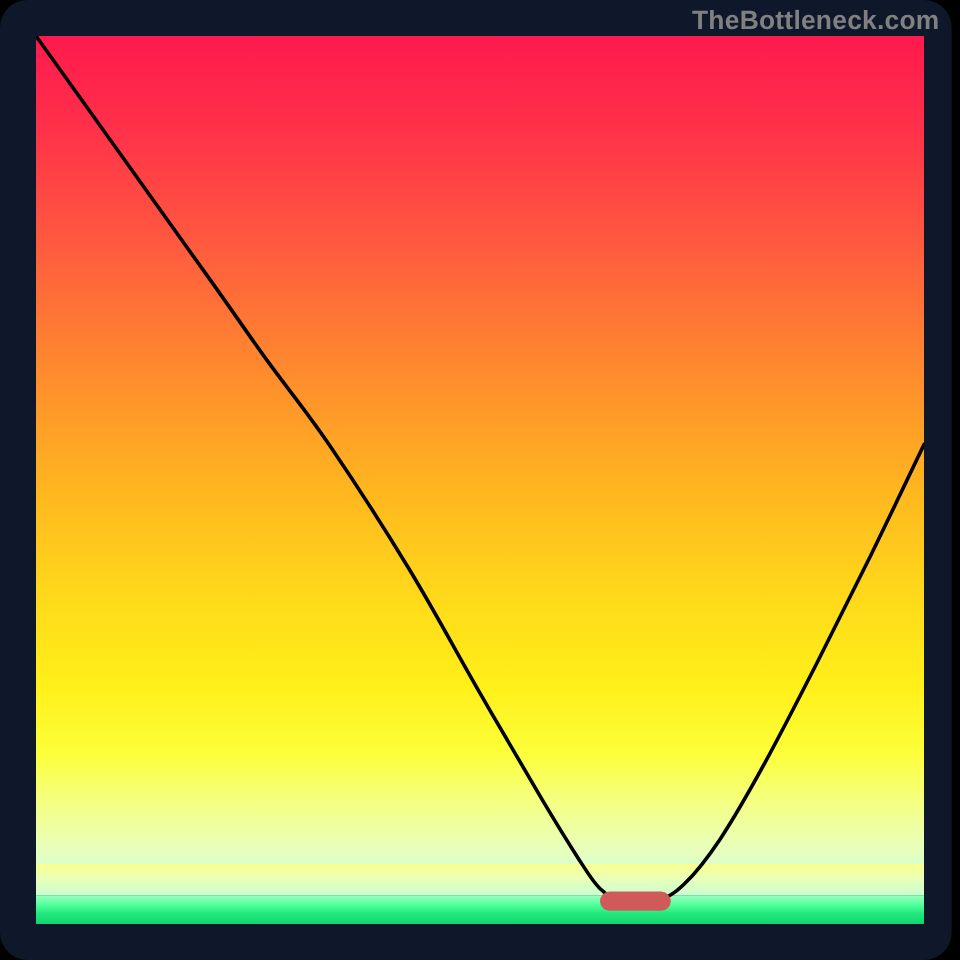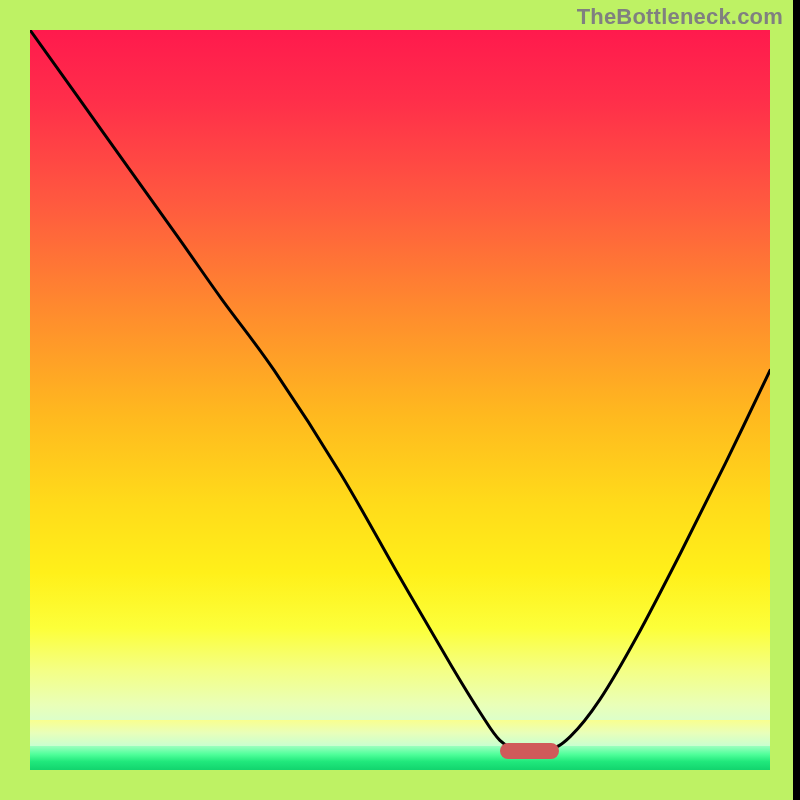--- a/index.html
+++ b/index.html
@@ -8,21 +8,22 @@
     width: 800px;
     height: 800px;
     background: #000;
     overflow: hidden;
     font-family: Arial, Helvetica, sans-serif;
   }
   .frame {
     position: relative;
     width: 793px;
     height: 800px;
-    background: #bef264;
+    background: #0f172a;
+    border-radius: 23px;
   }
   .attribution {
     position: absolute;
     top: 4px;
     right: 10px;
     color: #808080;
     font-size: 22px;
     font-weight: 600;
     letter-spacing: 0.2px;
     z-index: 10;

